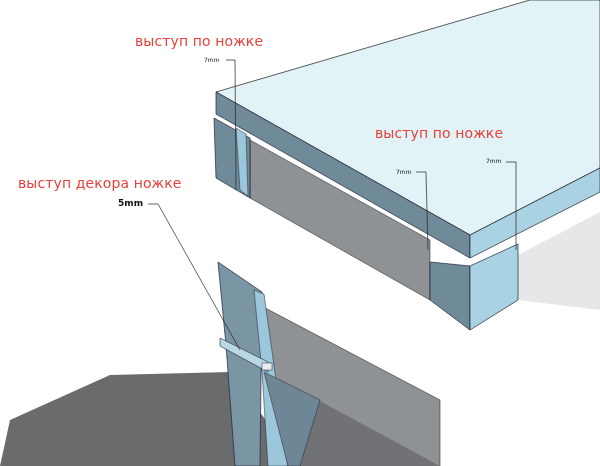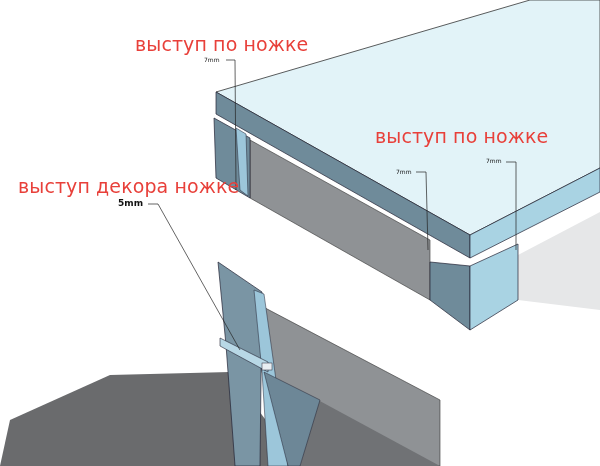--- a/index.html
+++ b/index.html
@@ -1,18 +1,18 @@
 <!DOCTYPE html>
 <html><head>
 <meta charset="utf-8">
 <style>
   html, body { margin: 0; padding: 0; background: #ffffff; }
   .canvas { position: relative; width: 600px; height: 466px; overflow: hidden; background: #ffffff; font-family: "DejaVu Sans", sans-serif; }
   svg.scene { position: absolute; left: 0; top: 0; }
-  .label { position: absolute; color: #e8403a; font-size: 19px; white-space: nowrap; letter-spacing: 0.1px; }
+  .label { position: absolute; color: #e8403a; font-size: 14px; white-space: nowrap; letter-spacing: 0.1px; }
   .dim { position: absolute; color: #111; font-size: 6px; white-space: nowrap; font-family: "DejaVu Sans", sans-serif; }
   .dim.big { font-size: 9px; font-weight: bold; }
 </style>
 </head>
 <body>
 
 <div class="canvas">
   <svg class="scene" width="600" height="466" viewBox="0 0 600 466">
 
     <polygon points="10,420 110,375 230,372 300,466 0,466" fill="#6a6b6d"></polygon>

